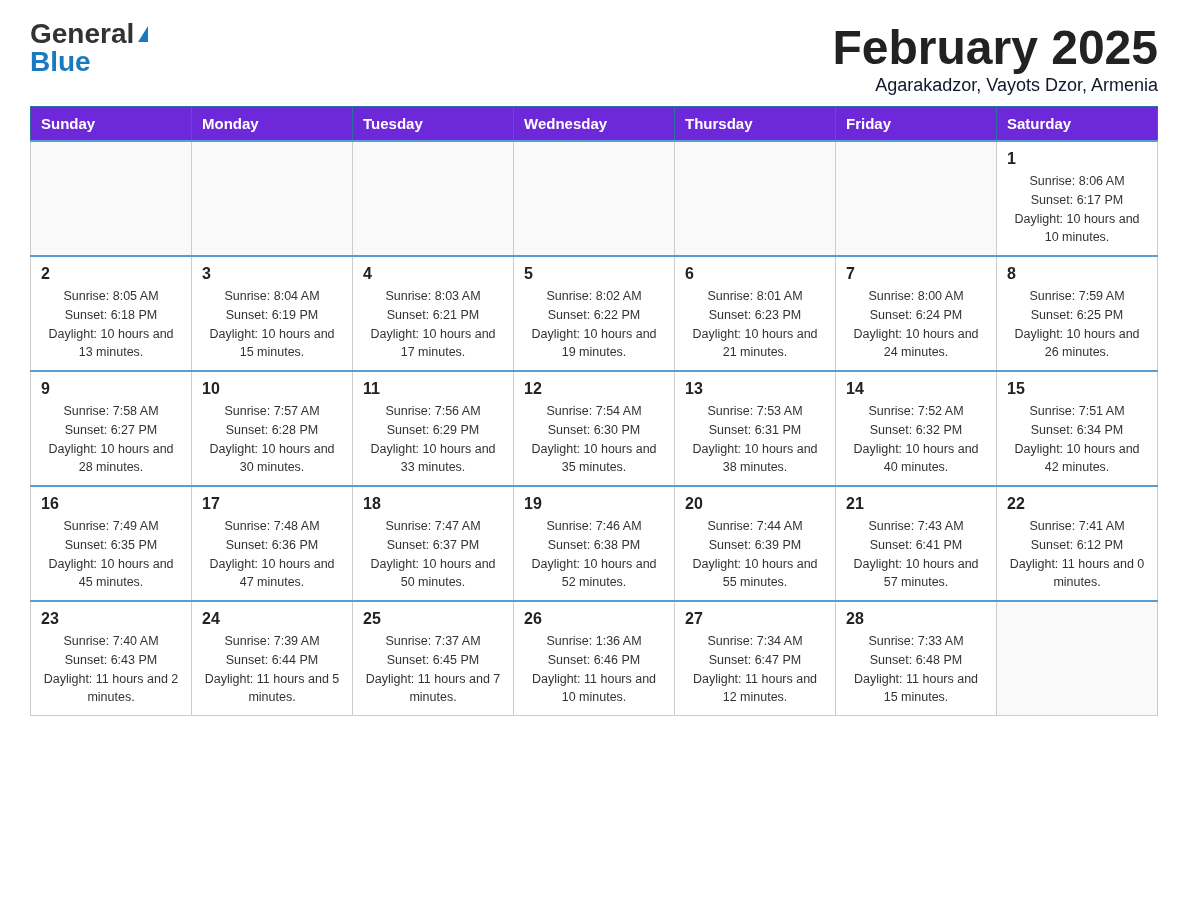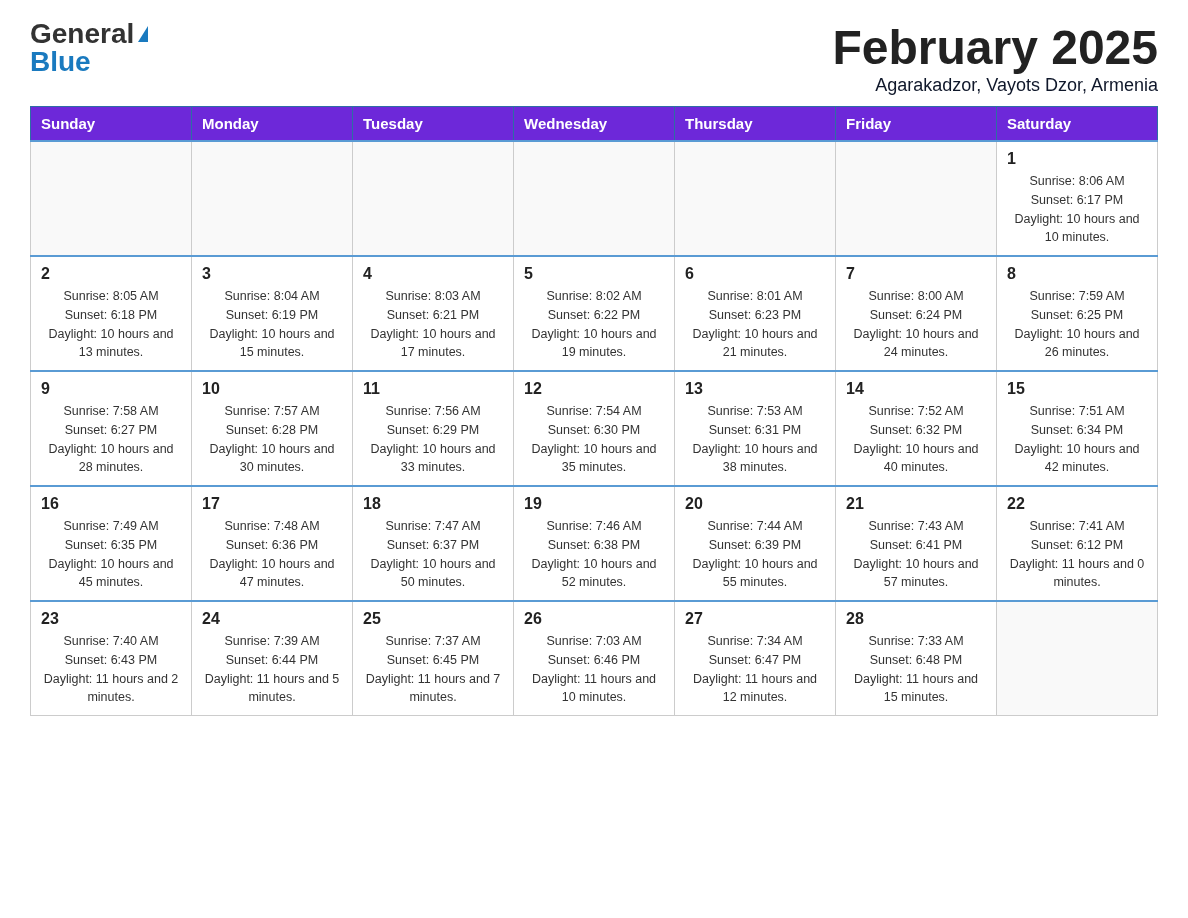--- a/index.html
+++ b/index.html
@@ -289,21 +289,21 @@
 Daylight: 11 hours and 5 minutes.</div>
         </td>
         <td>
           <span class="day-num">25</span>
           <div class="day-info" style="white-space: pre-line;">Sunrise: 7:37 AM
 Sunset: 6:45 PM
 Daylight: 11 hours and 7 minutes.</div>
         </td>
         <td>
           <span class="day-num">26</span>
-          <div class="day-info" style="white-space: pre-line;">Sunrise: 7:03 AM
+          <div class="day-info" style="white-space: pre-line;">Sunrise: 1:36 AM
 Sunset: 6:46 PM
 Daylight: 11 hours and 10 minutes.</div>
         </td>
         <td>
           <span class="day-num">27</span>
           <div class="day-info" style="white-space: pre-line;">Sunrise: 7:34 AM
 Sunset: 6:47 PM
 Daylight: 11 hours and 12 minutes.</div>
         </td>
         <td>

